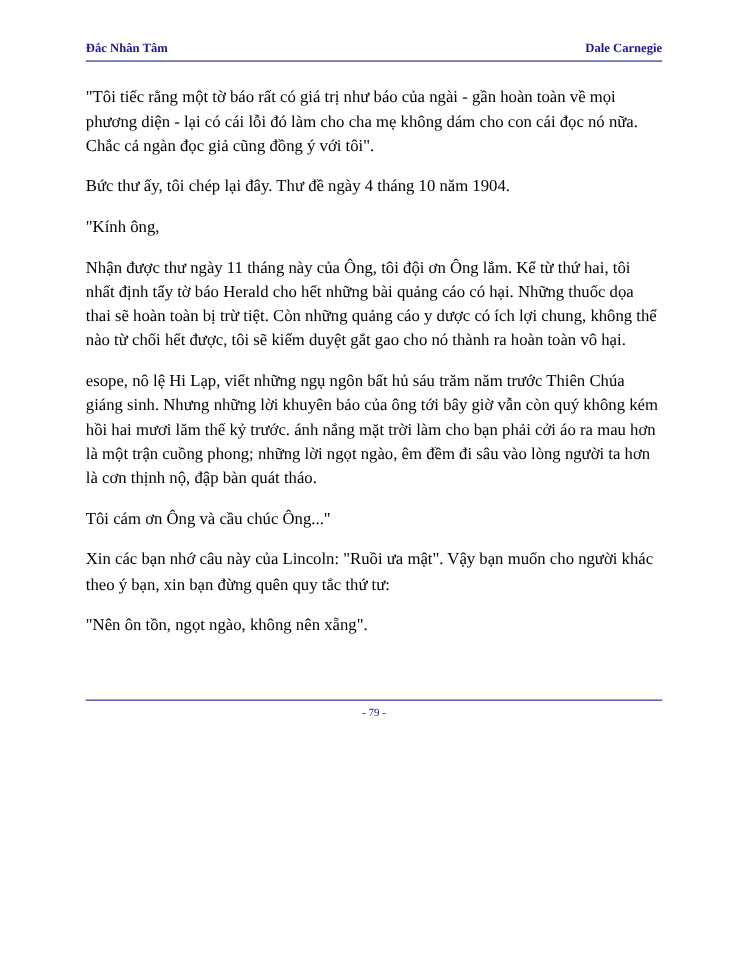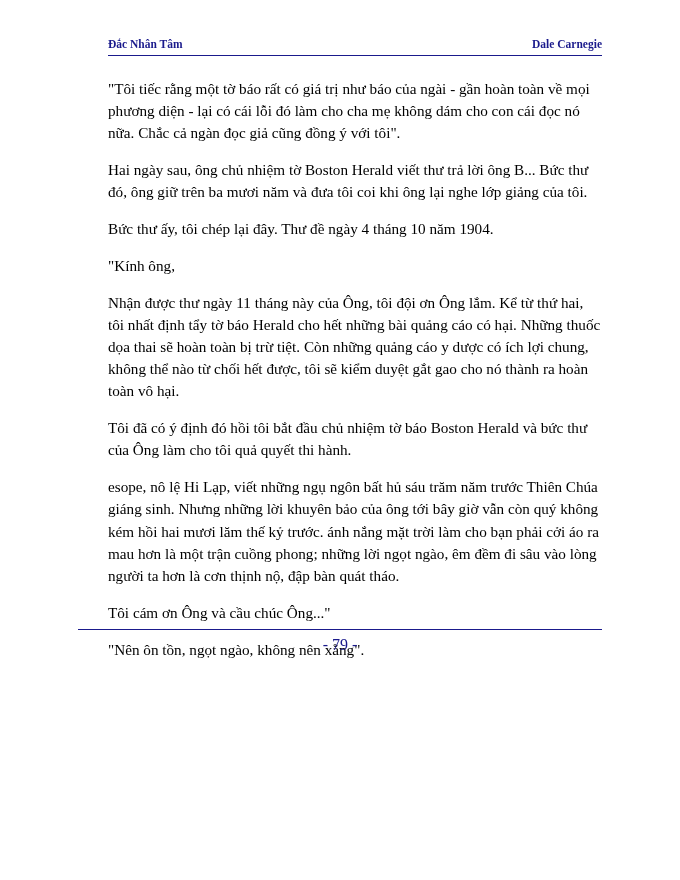--- a/index.html
+++ b/index.html
@@ -10,21 +10,21 @@
     width: 680px;
     height: 880px;
     background: #ffffff;
     font-family: "Liberation Serif", serif;
   }
   .page {
     position: relative;
     width: 680px;
     height: 692px;
     box-sizing: border-box;
-    padding: 38px 78px 0 108px;
+    padding: 38px 78px 0 78px;
   }
   .header {
     display: flex;
     justify-content: space-between;
     align-items: baseline;
     font-family: "Liberation Serif", serif;
     font-size: 11.5px;
     font-weight: bold;
     color: #1a1a8c;
     padding-bottom: 5px;
@@ -51,45 +51,44 @@
     left: 78px;
     right: 78px;
     bottom: 38px;
   }
   .rule-bottom {
     border-top: 1.6px solid #1a1a8c;
     margin-bottom: 6px;
   }
   .page-number {
     text-align: center;
-    font-size: 16px;
+    font-size: 10px;
     color: #1a1a8c;
     font-family: "Liberation Serif", serif;
   }
 </style>
 </head>
 <body>
 
 <div class="page">
 
   <div class="header">
     <span class="header-left">Đắc Nhân Tâm</span>
     <span class="header-right">Dale Carnegie</span>
   </div>
   <div class="rule-top"></div>
 
   <div class="body-text">
     <p>"Tôi tiếc rằng một tờ báo rất có giá trị như báo của ngài - gần hoàn toàn về mọi phương diện - lại có cái lỗi đó làm cho cha mẹ không dám cho con cái đọc nó nữa. Chắc cả ngàn đọc giả cũng đồng ý với tôi".</p>
-    <p>Hai ngày sau, ông chủ nhiệm tờ Boston Herald viết thư trả lời ông B... Bức thư đó, ông giữ trên ba mươi năm và đưa tôi coi khi ông lại nghe lớp giảng của tôi.</p>
     <p>Bức thư ấy, tôi chép lại đây. Thư đề ngày 4 tháng 10 năm 1904.</p>
     <p>"Kính ông,</p>
     <p>Nhận được thư ngày 11 tháng này của Ông, tôi đội ơn Ông lắm. Kể từ thứ hai, tôi nhất định tẩy tờ báo Herald cho hết những bài quảng cáo có hại. Những thuốc dọa thai sẽ hoàn toàn bị trừ tiệt. Còn những quảng cáo y dược có ích lợi chung, không thể nào từ chối hết được, tôi sẽ kiểm duyệt gắt gao cho nó thành ra hoàn toàn vô hại.</p>
-    <p>Tôi đã có ý định đó hồi tôi bắt đầu chủ nhiệm tờ báo Boston Herald và bức thư của Ông làm cho tôi quả quyết thi hành.</p>
     <p>esope, nô lệ Hi Lạp, viết những ngụ ngôn bất hủ sáu trăm năm trước Thiên Chúa giáng sinh. Nhưng những lời khuyên bảo của ông tới bây giờ vẫn còn quý không kém hồi hai mươi lăm thế kỷ trước. ánh nắng mặt trời làm cho bạn phải cởi áo ra mau hơn là một trận cuồng phong; những lời ngọt ngào, êm đềm đi sâu vào lòng người ta hơn là cơn thịnh nộ, đập bàn quát tháo.</p>
     <p>Tôi cám ơn Ông và cầu chúc Ông..."</p>
+    <p>Xin các bạn nhớ câu này của Lincoln: "Ruồi ưa mật". Vậy bạn muốn cho người khác theo ý bạn, xin bạn đừng quên quy tắc thứ tư:</p>
     <p>"Nên ôn tồn, ngọt ngào, không nên xẵng".</p>
   </div>
 
   <div class="footer">
     <div class="rule-bottom"></div>
     <div class="page-number">- 79 -</div>
   </div>
 
 </div>
 

